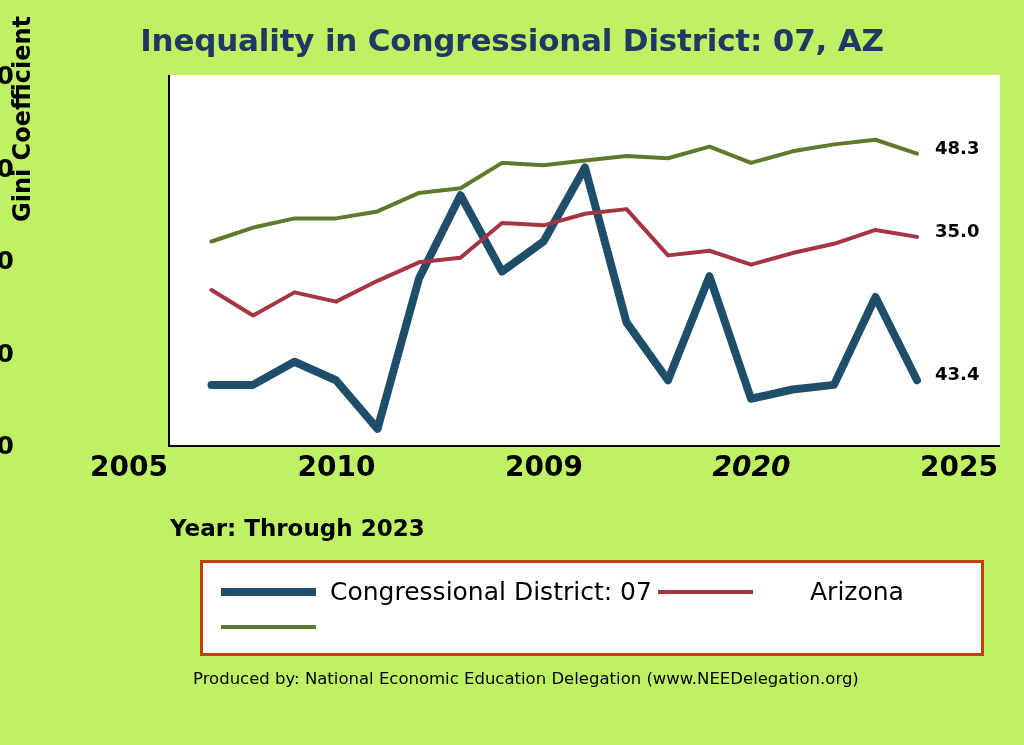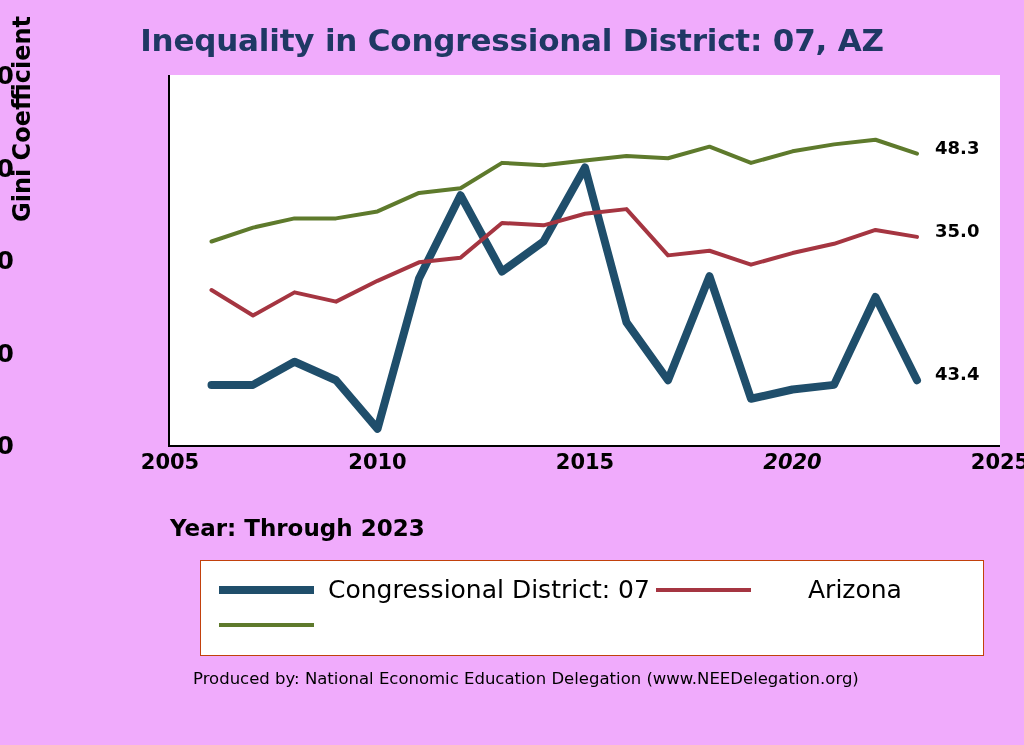--- a/index.html
+++ b/index.html
@@ -12,21 +12,21 @@
     height: 745px;
     font-family: "DejaVu Sans", sans-serif;
     overflow: hidden;
     position: relative;
   }
   #chart-root {
     position: absolute;
     left: 0; top: 0;
     width: 1024px;
     height: 745px;
-    background: #f0abfc;
+    background: #bef264;
   }
   .chart-title {
     position: absolute;
     left: 0;
     top: 22px;
     width: 1024px;
     text-align: center;
     font-size: 31px;
     font-weight: bold;
     color: #1f3864;
@@ -70,41 +70,40 @@
     text-align: right;
     font-size: 25px;
     font-weight: bold;
     color: #000;
     transform: translateY(-50%);
   }
   .xtick {
     position: absolute;
     top: 450px;
     width: 160px;
-    text-align: center;
-    font-size: 21px;
+    font-size: 28px;
     font-weight: bold;
     color: #000;
     transform: translateX(-80px);
   }
   .endlabel {
     position: absolute;
     font-size: 18px;
     font-weight: bold;
     color: #000;
     white-space: nowrap;
   }
   .legend {
     position: absolute;
     left: 200px;
     top: 560px;
     width: 784px;
     height: 96px;
     background: #ffffff;
-    border: 1px solid #c2410c;
+    border: 3px solid #c2410c;
     box-sizing: border-box;
   }
   .legend-row {
     position: absolute;
     display: flex;
     align-items: center;
   }
   .legend-swatch {
     width: 95px;
     height: 0;
@@ -141,21 +140,21 @@
   <div class="plot-area"></div>
 
   <div id="ticks-layer">
       <div class="ytick" style="top: 445px;">42.0</div>
       <div class="ytick" style="top: 352.5px;">44.0</div>
       <div class="ytick" style="top: 260px;">46.0</div>
       <div class="ytick" style="top: 167.5px;">48.0</div>
       <div class="ytick" style="top: 75px;">50.0</div>
       <div class="xtick" style="left: 170px;">2005</div>
       <div class="xtick" style="left: 377.5px;">2010</div>
-      <div class="xtick" style="left: 585px;">2015</div>
+      <div class="xtick" style="left: 585px;">2009</div>
       <div class="xtick" style="left: 792.5px; font-style: italic;">2020</div>
       <div class="xtick" style="left: 1000px;">2025</div>
       <div class="axis-line" style="left: 168px; top: 75px; width: 2px; height: 370px;"></div>
       <div class="axis-line" style="left: 168px; top: 445px; width: 832px; height: 2px;"></div>
     </div>
 
   <svg class="series" width="1024" height="745">
     <g id="series-group">
         <polyline points="211.5,384.8750000000001 253,384.8750000000001 294.5,361.7500000000001 336,380.25000000000006 377.5,428.81249999999994 419,278.49999999999994 460.5,195.25000000000006 502,271.5625 543.5,241.50000000000006 585,167.5 626.5,322.43750000000006 668,380.25000000000006 709.5,276.18750000000006 751,398.75 792.5,389.4999999999999 834,384.8750000000001 875.5,296.9999999999999 917,380.25000000000006" fill="none" stroke="#1f4e6b" stroke-width="8" stroke-linejoin="round" stroke-linecap="round"></polyline>
         <polyline points="211.5,290.06249999999994 253,315.5000000000001 294.5,292.3750000000001 336,301.62499999999994 377.5,280.8125000000001 419,262.3124999999999 460.5,257.6875000000001 502,223.00000000000014 543.5,225.3125 585,213.75 626.5,209.12499999999994 668,255.37499999999994 709.5,250.74999999999986 751,264.62500000000006 792.5,253.06250000000006 834,243.81249999999994 875.5,229.93750000000006 917,236.875" fill="none" stroke="#a53541" stroke-width="4" stroke-linejoin="round" stroke-linecap="round"></polyline>

